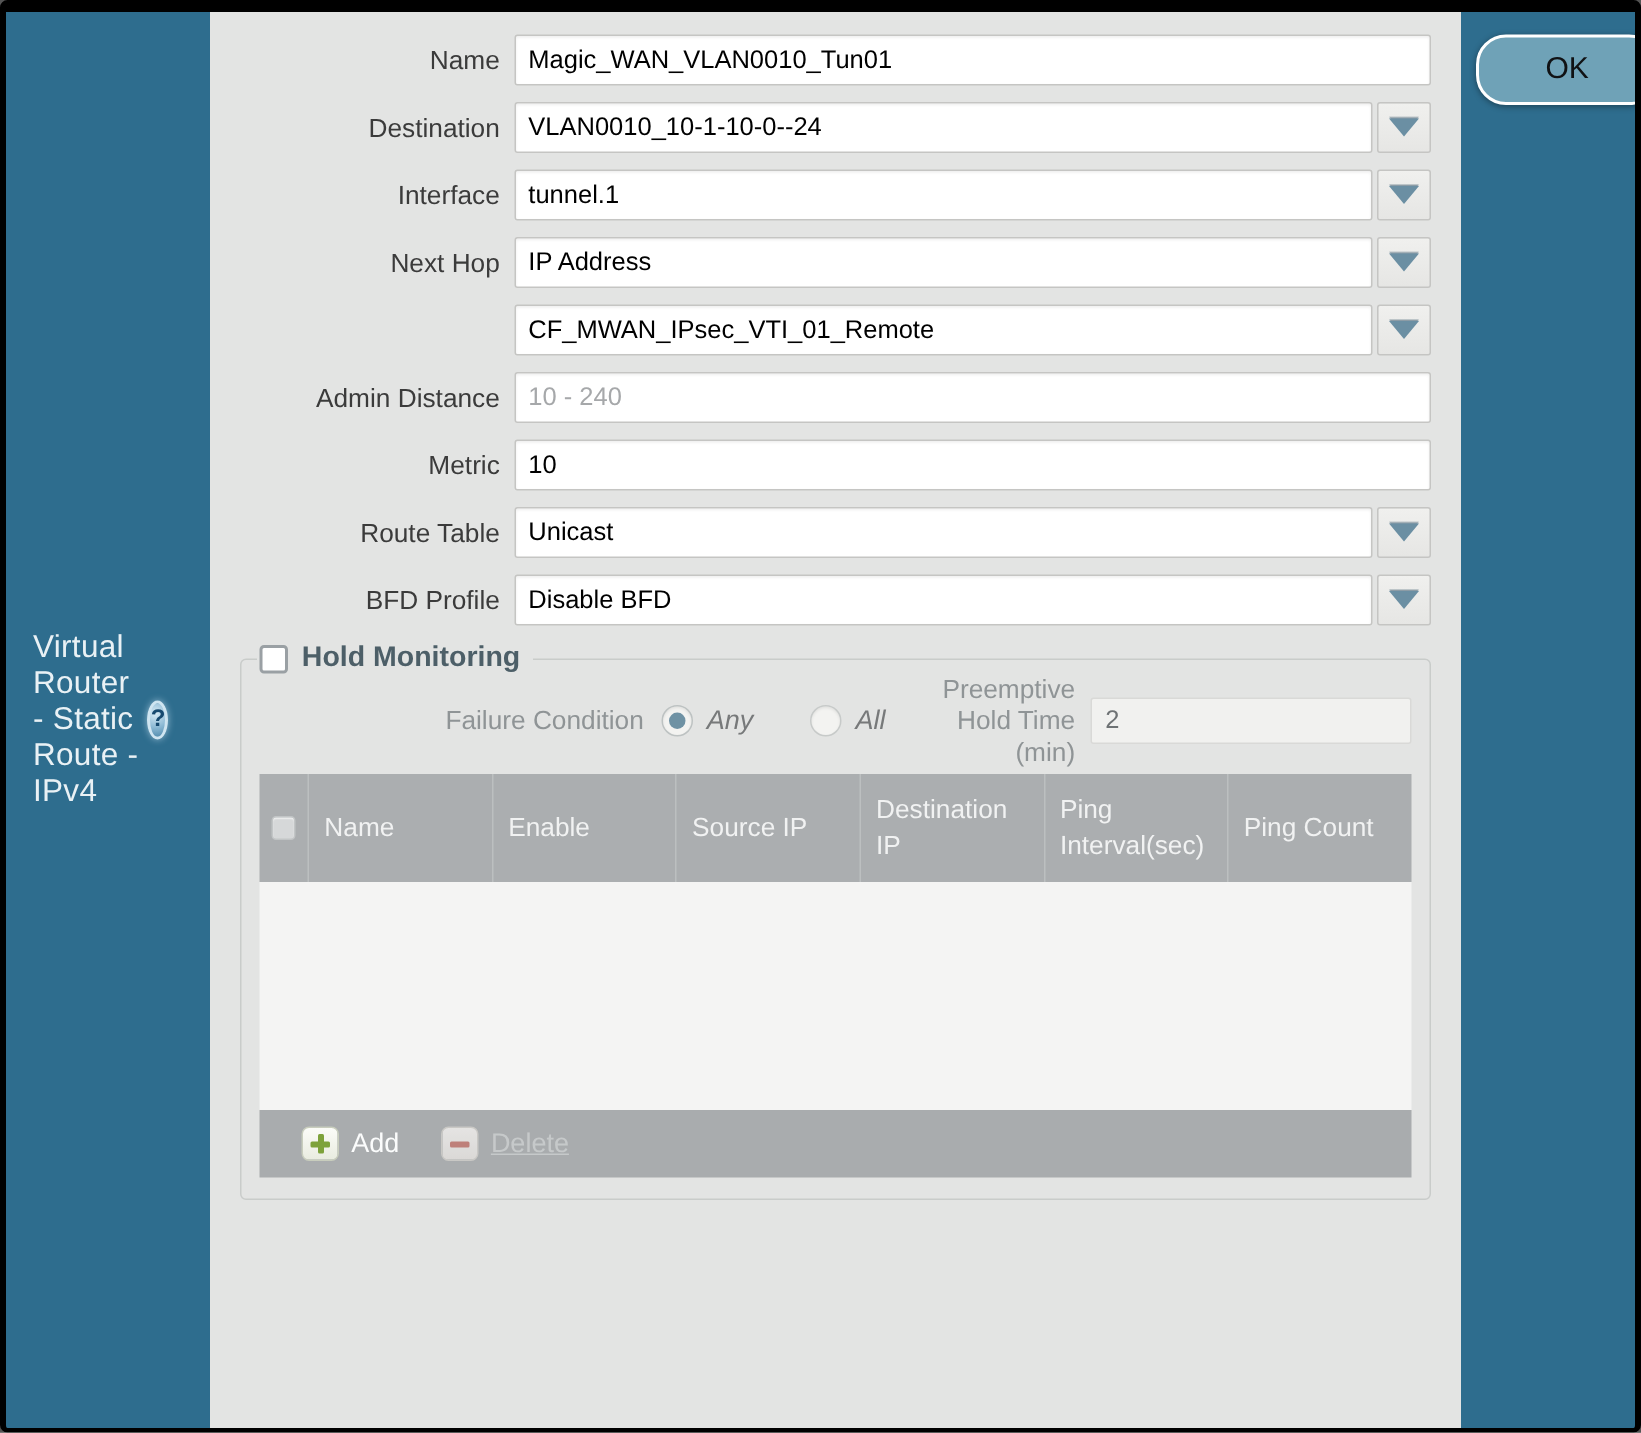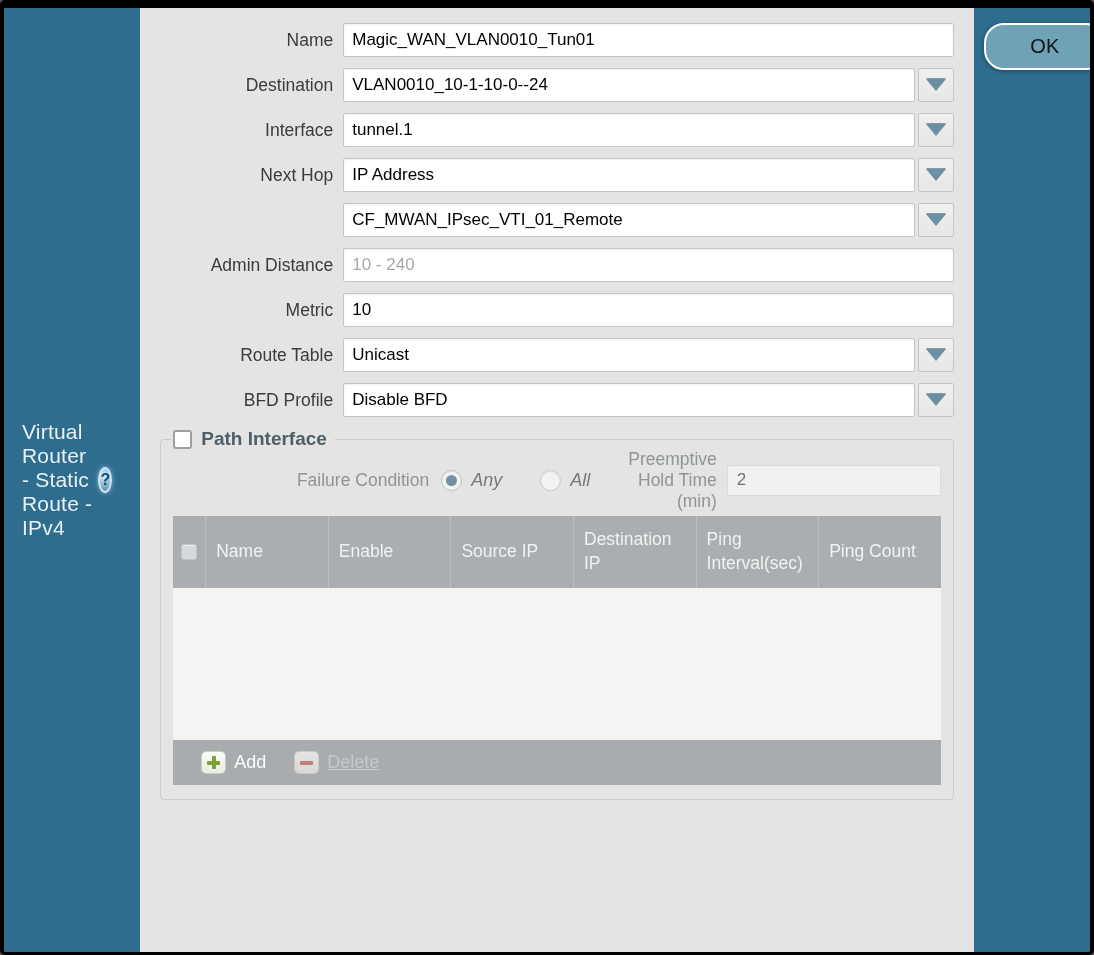--- a/index.html
+++ b/index.html
@@ -150,21 +150,21 @@
       <span class="flabel">BFD Profile</span>
       <input class="tinput" type="text" value="Disable BFD" style="">
       <span class="combo-btn">
           <span class="arrow-down"></span>
         </span>
     </div>
 
     <fieldset class="pm">
       <legend class="pm-legend">
         <span class="checkbox"></span>
-        <span class="pm-title">Path Interface</span>
+        <span class="pm-title">Hold Monitoring</span>
       </legend>
 
       <div class="failure-row">
         <span class="fc-label">Failure Condition</span>
         <span class="radio-opt">
           <span class="radio selected"></span>
           <span class="radio-label">Any</span>
         </span>
         <span class="radio-opt">
           <span class="radio"></span>

